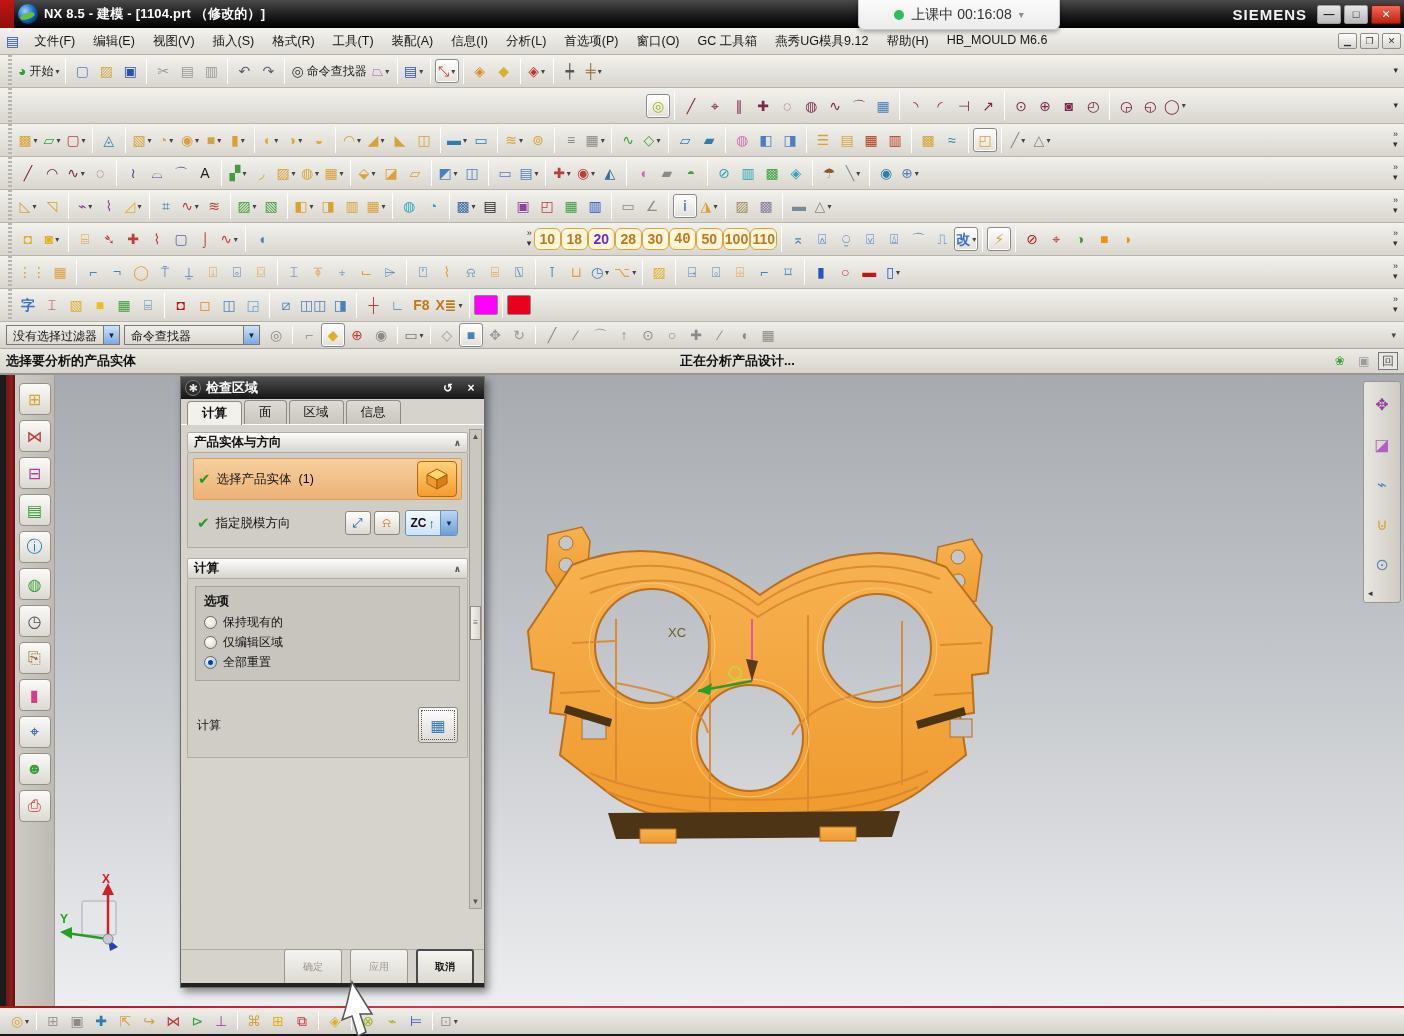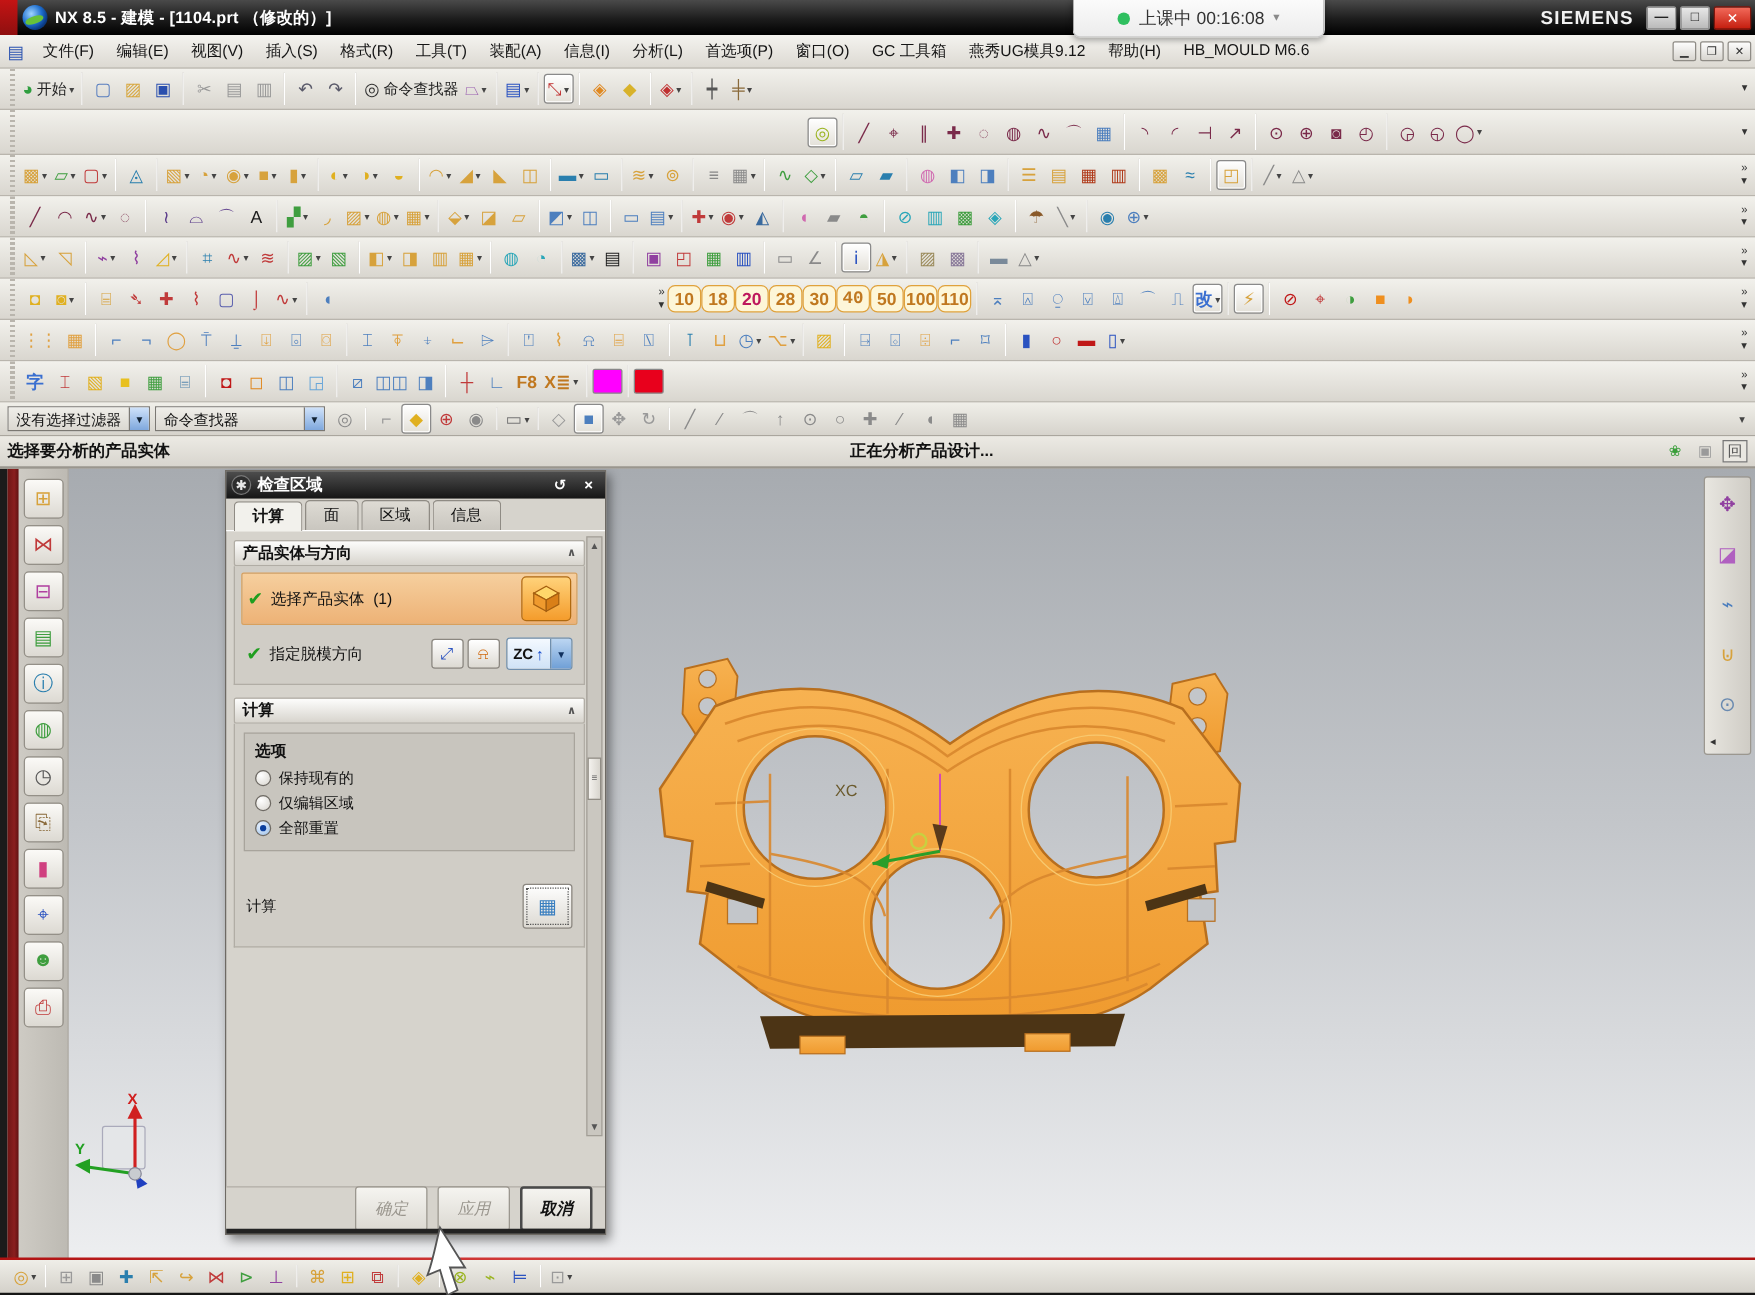--- a/index.html
+++ b/index.html
@@ -102,21 +102,21 @@
   .zc-drop { width:17px; background:linear-gradient(180deg,#bcd6f2,#6f9fd6); display:flex; align-items:center; justify-content:center; font-size:8px; color:#10305e; border-left:1px solid #6f8fae; }
   .opt-panel { border:1px solid #a8a49c; background:#c8c5be; padding:6px 8px; margin:2px 2px 0; }
   .opt-title { font-weight:bold; margin-bottom:4px; font-size:12.5px; }
   .radio-row { display:flex; align-items:center; gap:6px; margin:3px 0; }
   .radio { width:13px; height:13px; border-radius:50%; border:1px solid #6e6a64; background:radial-gradient(circle at 35% 30%,#fff,#d8d5ce); position:relative; }
   .radio.on { background:radial-gradient(circle at 35% 30%,#e8f2ff,#9cc0e8); }
   .radio.on:after { content:""; position:absolute; left:3px; top:3px; width:5px; height:5px; border-radius:50%; background:#0b3f9e; }
   .compute-row { display:flex; align-items:center; margin:26px 4px 0; }
   .calc-btn { margin-left:auto; width:40px; height:36px; border:1px solid #8b8780; outline:1px dotted #555; outline-offset:-4px; background:linear-gradient(180deg,#fff,#dcd9d2); border-radius:3px; display:flex; align-items:center; justify-content:center; color:#3a7fc0; font-size:16px; }
   .dlg-btns { height:34px; border-top:1px solid #b1ada5; display:flex; align-items:center; justify-content:flex-end; gap:8px; padding:0 10px; background:#d6d3cc; }
-  .dbtn { min-width:58px; height:36px; border:1px solid #9b978f; border-radius:3px; background:linear-gradient(180deg,#f5f4f0,#dcd9d2); font-size:13px; display:flex; align-items:center; justify-content:center;font-style:italic; }
+  .dbtn { min-width:58px; height:36px; border:1px solid #9b978f; border-radius:3px; background:linear-gradient(180deg,#f5f4f0,#dcd9d2); font-size:10px; display:flex; align-items:center; justify-content:center; }
   .dbtn.disabled { color:#9a968e; }
   .dbtn.primary { border:2px solid #4a4a4a; font-weight:bold; }
   .dlg-foot-edge { height:4px; background:#232323; }
 
   
   .model-svg { position:absolute; left:465px; top:148px; }
   .acs-svg { position:absolute; left:5px; top:498px; }
   .cursor-svg { position:absolute; left:278px; top:612px; z-index:40; }
 
   
@@ -750,21 +750,21 @@
           <span class="g" style="color: rgb(77, 127, 190);">◖</span>
         </span>
         <span class="ovf">»<br>▾</span>
         <span class="tbtn numb">
           <span class="g" style="color: rgb(192, 120, 32);">10</span>
         </span>
         <span class="tbtn numb">
           <span class="g" style="color: rgb(192, 120, 32);">18</span>
         </span>
         <span class="tbtn numb">
-          <span class="g" style="color: #be185d;">20</span>
+          <span class="g" style="color: #6d28d9;">20</span>
         </span>
         <span class="tbtn numb">
           <span class="g" style="color: rgb(192, 120, 32);">28</span>
         </span>
         <span class="tbtn numb">
           <span class="g" style="color: rgb(192, 120, 32);">30</span>
         </span>
         <span class="tbtn numb">
           <span class="g" style="color: rgb(192, 120, 32); font-family: Liberation Mono, monospace;">40</span>
         </span>

